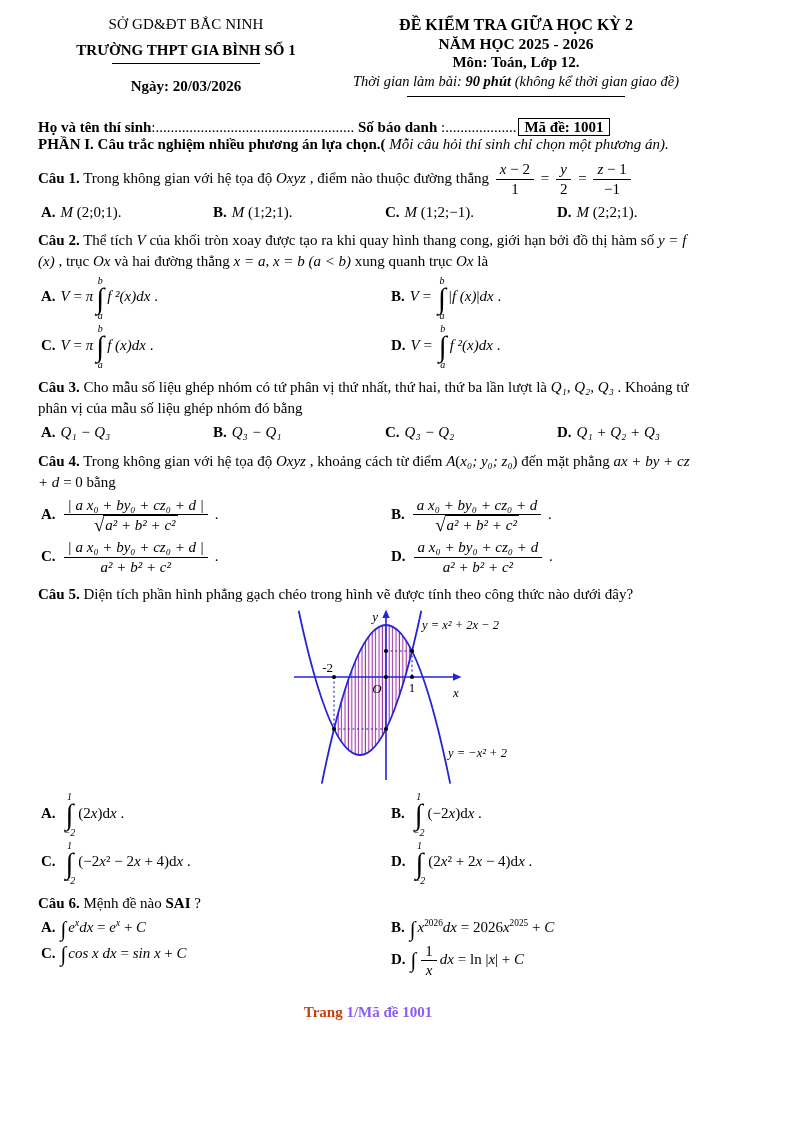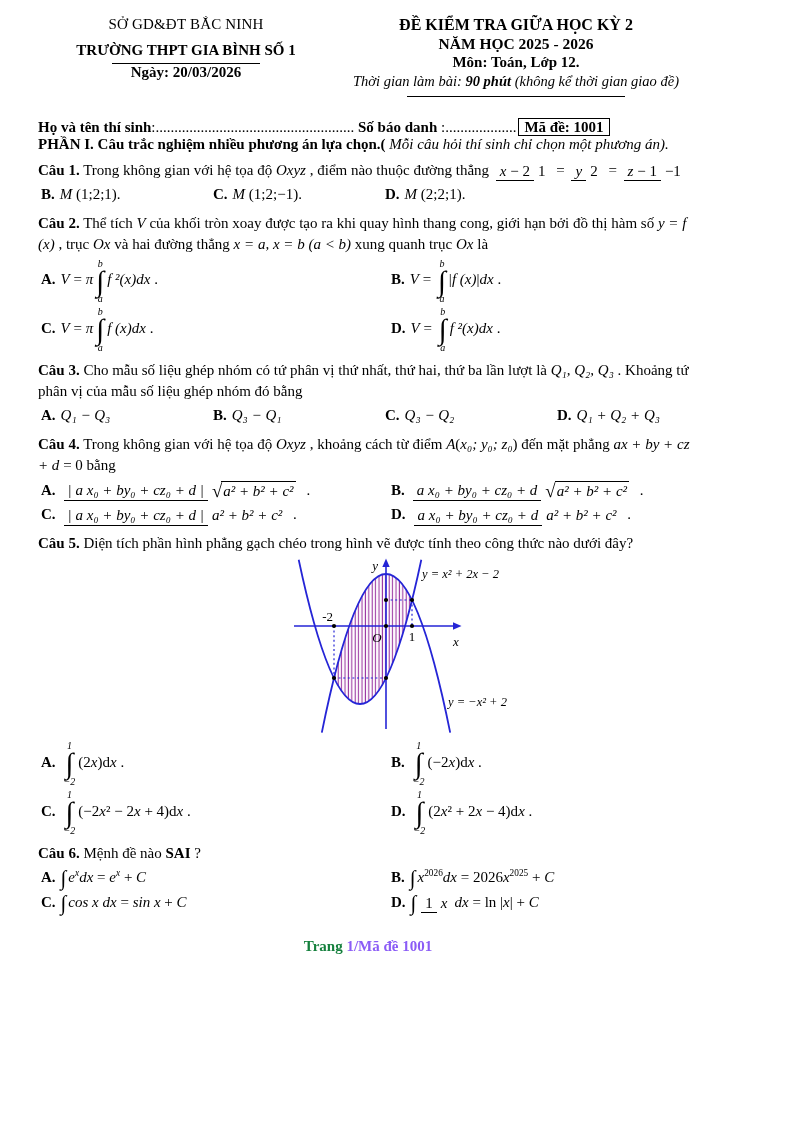--- a/index.html
+++ b/index.html
@@ -10,47 +10,47 @@
   .it{font-style:italic}
   .bi{font-weight:bold;font-style:italic}
   .sup{font-size:0.62em;vertical-align:super;line-height:0}
   .hdr{display:flex;}
   .hl{width:296px;text-align:center;}
   .hr2{flex:1;text-align:center;}
   .dept{font-size:15px;letter-spacing:.2px}
   .school{font-size:15px;margin-top:9px}
   .hrule{border-bottom:1.5px solid #000;width:148px;margin:4px auto 0 auto;}
   .hrule.r{width:218px;margin-top:6px;}
-  .date{}
+  .date{margin-top:14px}
   .t1{font-size:16px}
   .t2{font-size:15.5px;margin-top:1px}
   .t3{font-size:15px;margin-top:1px}
   .t4{font-size:14.5px;margin-top:2px}
   .stu{margin-top:22px;white-space:nowrap;}
   .mcode{border:1.6px solid #000;padding:0 5px;margin-left:2px;}
   .p1h{}
   .q{margin-top:7px;}
   .qtext{line-height:1.42;}
   .opts4{display:grid;grid-template-columns:172px 172px 172px auto;margin-top:2px;padding-left:3px;}
   .opts2{display:grid;grid-template-columns:350px auto;margin-top:2px;padding-left:3px;row-gap:2px;}
   .ol{margin-right:5px;}
   .opt{line-height:1.5;}
-  .frac{display:inline-flex;text-align:center;vertical-align:middle;margin:0 3px;}
+  .frac{display:inline-flex;flex-direction:column;text-align:center;vertical-align:middle;margin:0 3px;}
   .frac>.num{display:block;border-bottom:1.2px solid #000;padding:0 4px;line-height:1.25;}
   .frac>.den{display:block;padding:0 4px;line-height:1.25;}
   .intw{display:inline-flex;flex-direction:column;align-items:center;margin:0 3px;vertical-align:middle;}
   .intw .lim{font-size:10px;font-style:italic;line-height:1.1;}
   .intw .ints{font-size:29px;line-height:.85;}
   .inti{font-size:21px;vertical-align:middle;margin-right:2px;line-height:1;}
   .sqrt{display:inline-flex;align-items:flex-start;}
   .rad{font-size:1.25em;line-height:1.05;margin-right:-1px;}
   .ovl{border-top:1.2px solid #000;padding:0 2px;}
   .graphwrap{margin:4px 0 2px 248px;}
   .foot{text-align:center;margin-top:24px;font-weight:bold;font-size:15px;}
-  .red{color:#15803d}
+  .red{color:#c2410c}
   .blue{color:#8b5cf6}
   svg text{font-family:"Liberation Serif","DejaVu Serif",serif;}
 </style>
 </head>
 <body>
 
 <div class="page">
 
   <div class="hdr">
     <div class="hl">
@@ -79,20 +79,21 @@
             <span class="num"><span class="it">x</span><span> − 2</span></span>
             <span class="den"><span>1</span></span>
           </span><span> = </span><span class="frac">
             <span class="num"><span class="it">y</span></span>
             <span class="den"><span>2</span></span>
           </span><span> = </span><span class="frac">
             <span class="num"><span class="it">z</span><span> − 1</span></span>
             <span class="den"><span>−1</span></span>
           </span></span></div>
     <div class="opts4">
+      <div class="opt"><span class="bd ol">A.</span><span><span class="it">M</span><span> (2;0;1).</span></span></div>
       <div class="opt"><span class="bd ol">B.</span><span><span class="it">M</span><span> (1;2;1).</span></span></div>
       <div class="opt"><span class="bd ol">C.</span><span><span class="it">M</span><span> (1;2;−1).</span></span></div>
       <div class="opt"><span class="bd ol">D.</span><span><span class="it">M</span><span> (2;2;1).</span></span></div>
     </div>
   </div>
 
   <div class="q">
     <div class="qtext"><span class="bd">Câu 2.</span><span><span> Thể tích </span><span class="it">V</span><span> của khối tròn xoay được tạo ra khi quay hình thang cong, giới hạn bởi đồ thị hàm số </span><span class="it">y = f (x)</span><span> , trục </span><span class="it">Ox</span><span> và hai đường thẳng </span><span class="it">x = a, x = b (a &lt; b)</span><span> xung quanh trục </span><span class="it">Ox</span><span> là</span></span></div>
     <div class="opts2">
       <div class="opt"><span class="bd ol">A.</span><span><span class="it">V</span><span> = </span><span class="it">π</span><span class="intw">

